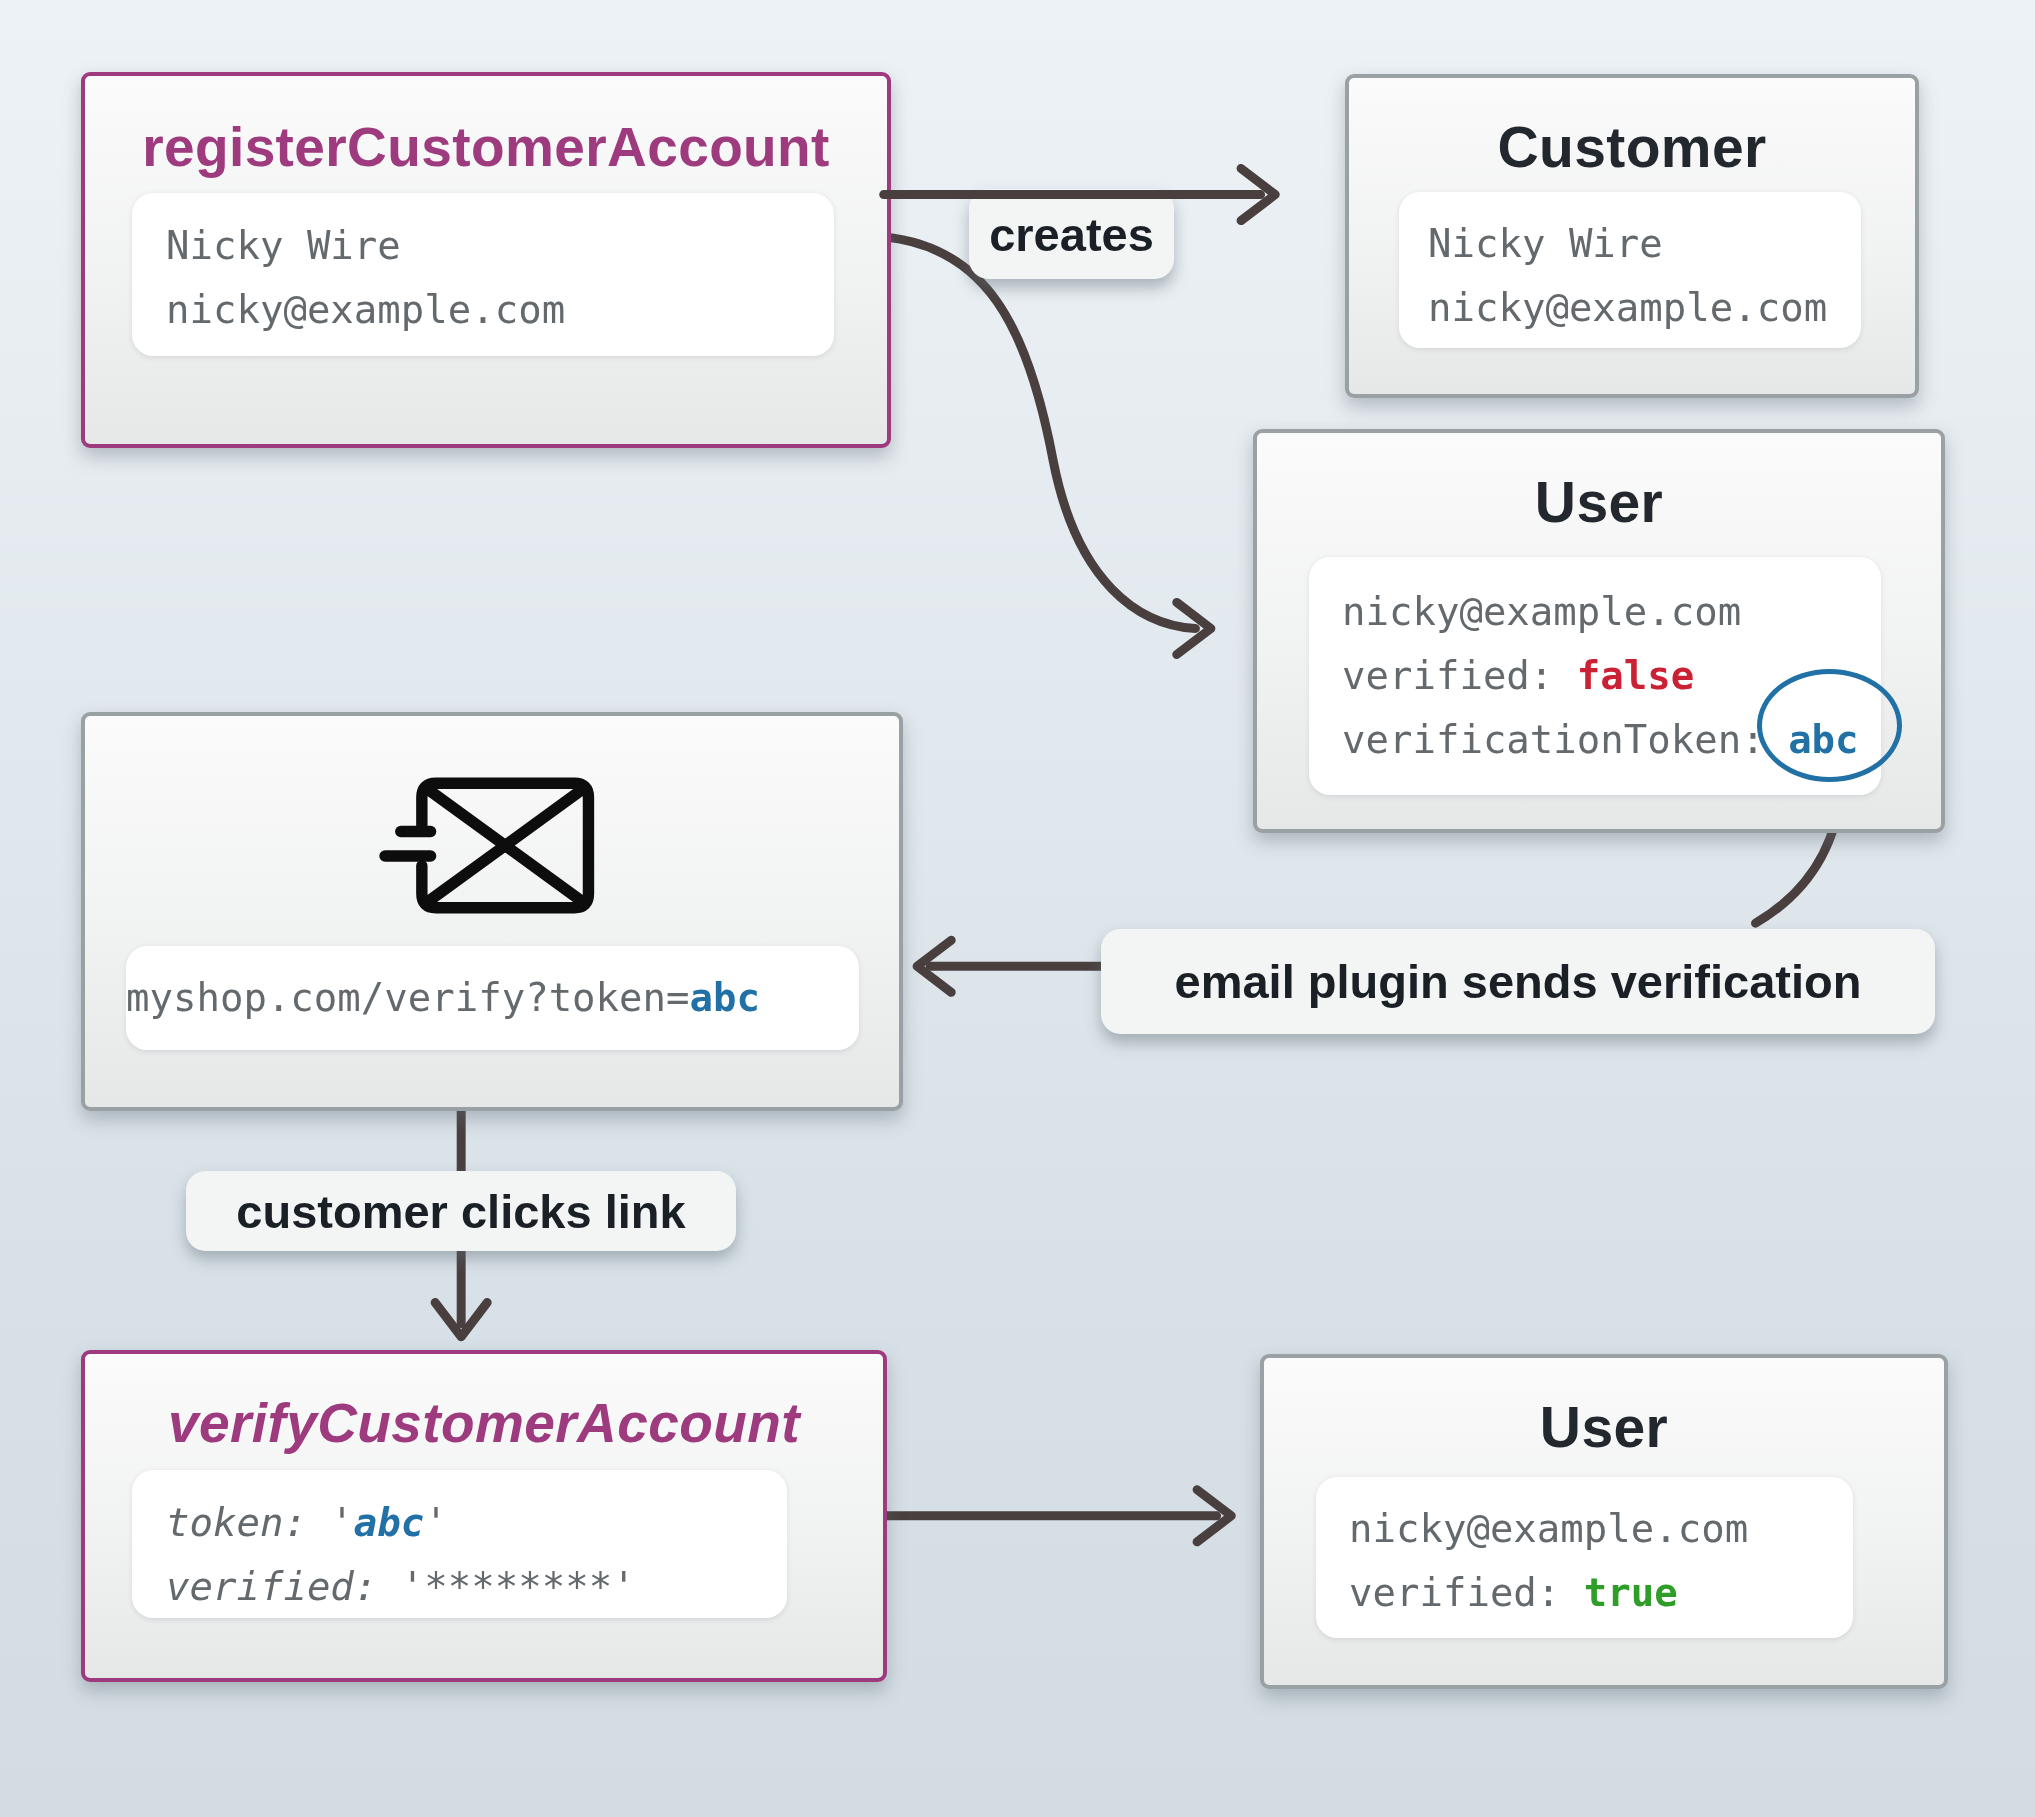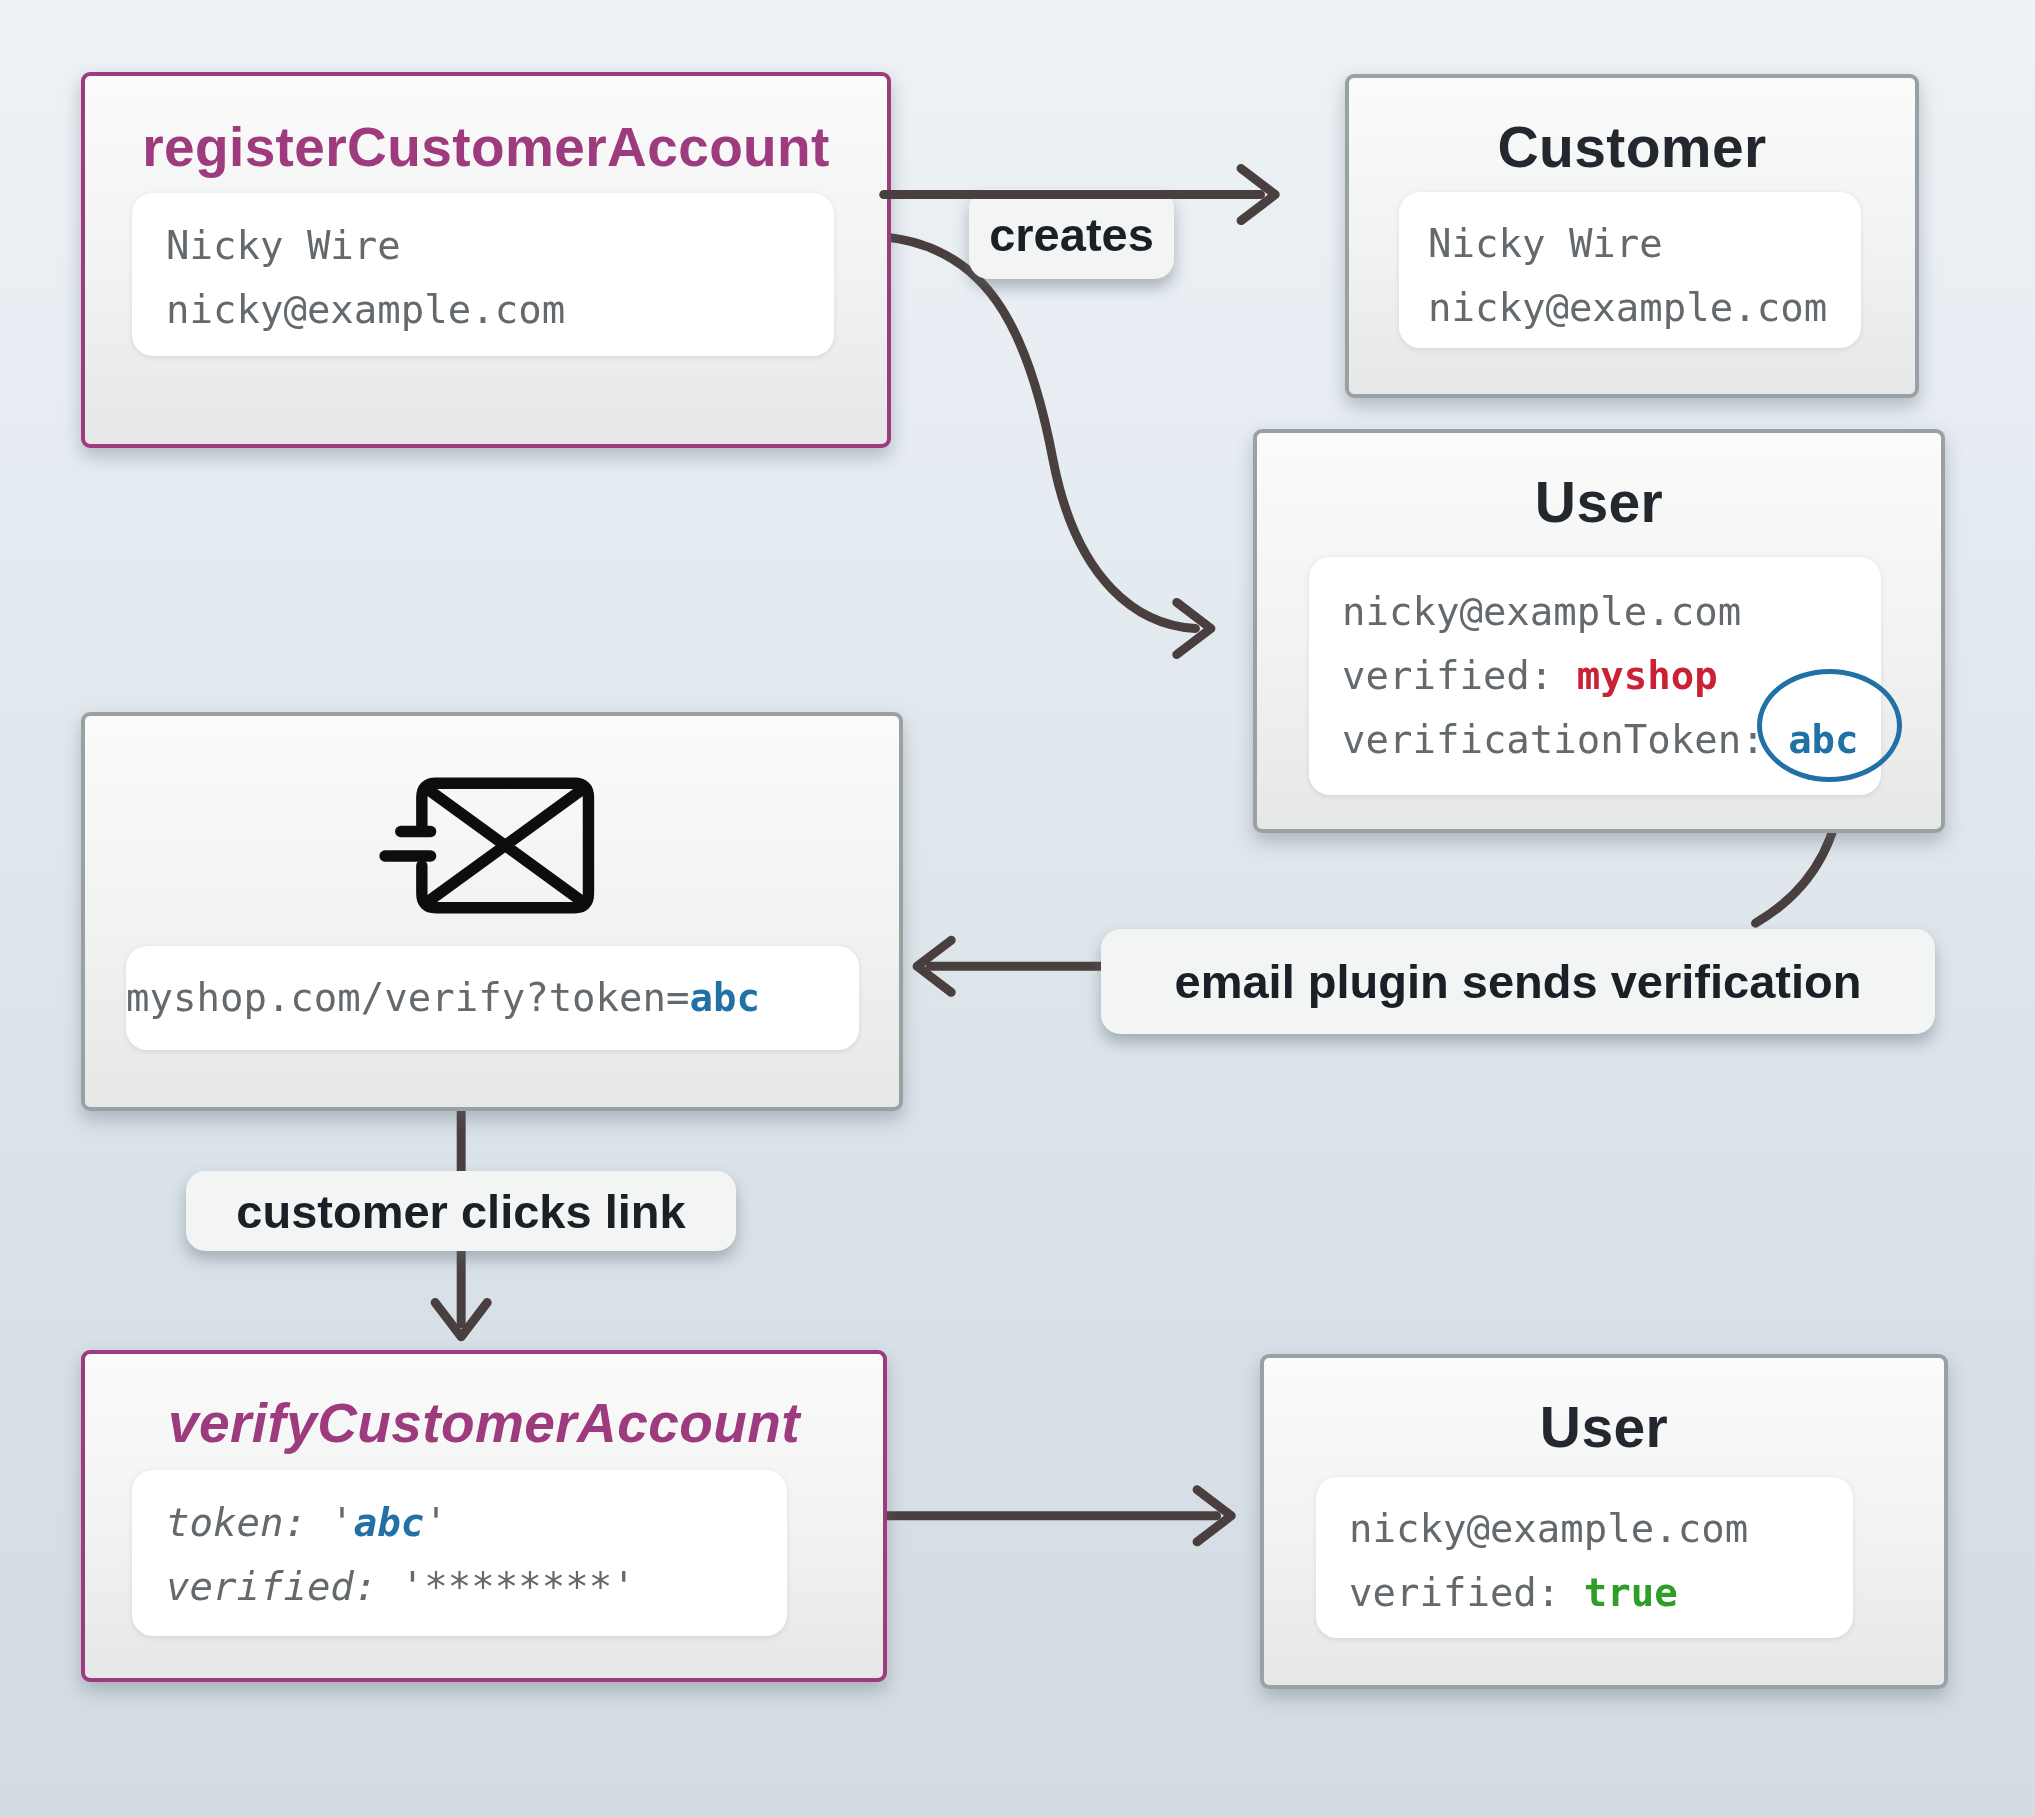--- a/index.html
+++ b/index.html
@@ -77,21 +77,21 @@
   <div class="card" style="left:50px;top:114px;width:462px;height:156px;padding:19.5px 0 0 29px;box-sizing:border-box;">
     <div class="line">Nicky Wire</div>
     <div class="line">nicky@example.com</div>
   </div>
 </div>
 
 <div class="node gray" style="left:1253px;top:429px;width:684px;height:396px;">
   <div class="node-title" style="margin-top:36px;font-size:57px;">User</div>
   <div class="card" style="left:52px;top:124px;width:572px;height:238px;padding:23px 0 0 33px;box-sizing:border-box;">
     <div class="line">nicky@example.com</div>
-    <div class="line"><span>verified: </span><span class="val-red">myshop</span></div>
+    <div class="line"><span>verified: </span><span class="val-red">false</span></div>
     <div class="line"><span>verificationToken: </span><span class="val-blue">abc</span></div>
   </div>
 </div>
 
 <div class="token-circle" style="left:1757px;top:669px;"></div>
 
 <div class="node gray" style="left:81px;top:712px;width:814px;height:391px;">
   <div class="mail-icon-wrap" style="margin-top:54px;">
     <svg width="228" height="151" viewBox="0 0 260 170">
       <g stroke="#0d0d0d" stroke-width="13" fill="none" stroke-linecap="round" stroke-linejoin="round">
@@ -103,21 +103,21 @@
       </g>
     </svg>
   </div>
   <div class="card" style="left:41px;top:230px;width:733px;height:104px;display:flex;align-items:center;justify-content:flex-start;">
     <div class="line"><span>myshop.com/verify?token=</span><span class="val-blue">abc</span></div>
   </div>
 </div>
 
 <div class="node purple" style="left:81px;top:1350px;width:798px;height:324px;font-style:italic;">
   <div class="node-title" style="margin-top:37px;">verifyCustomerAccount</div>
-  <div class="card" style="left:47px;top:116px;width:655px;height:166px;padding:21px 0 0 34px;box-sizing:border-box;">
+  <div class="card" style="left:47px;top:116px;width:655px;height:148px;padding:21px 0 0 34px;box-sizing:border-box;">
     <div class="line"><span>token: '</span><span class="val-blue">abc</span><span>'</span></div>
     <div class="line">verified: '********'</div>
   </div>
 </div>
 
 <div class="node gray" style="left:1260px;top:1354px;width:680px;height:327px;">
   <div class="node-title" style="margin-top:36px;font-size:57px;">User</div>
   <div class="card" style="left:52px;top:119px;width:537px;height:161px;padding:19.5px 0 0 33px;box-sizing:border-box;">
     <div class="line">nicky@example.com</div>
     <div class="line"><span>verified: </span><span class="val-green">true</span></div>

